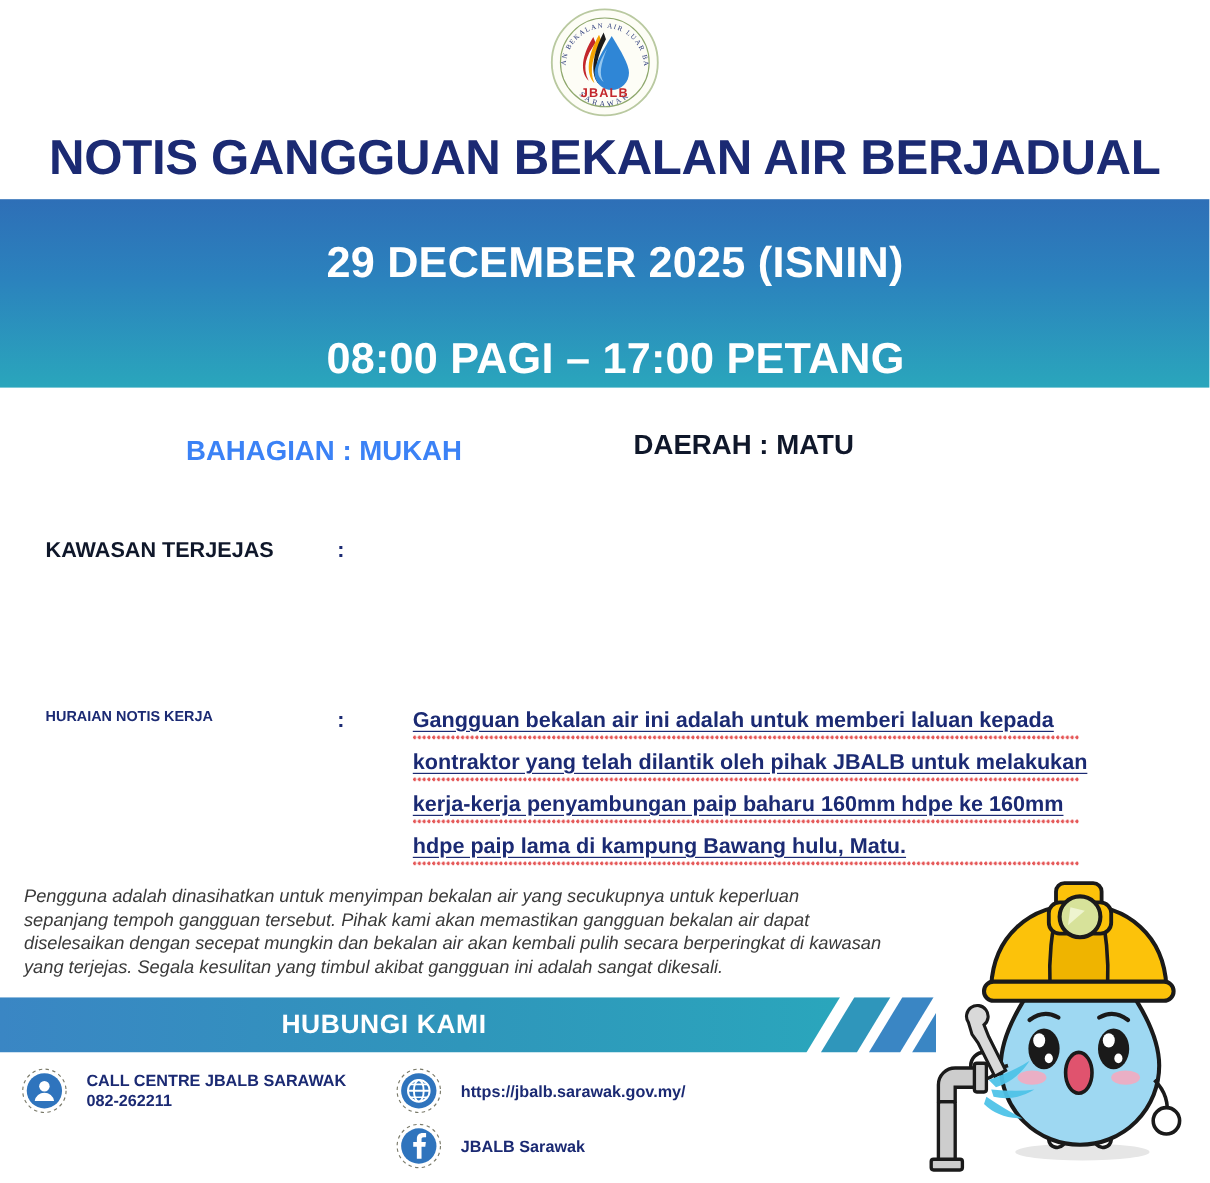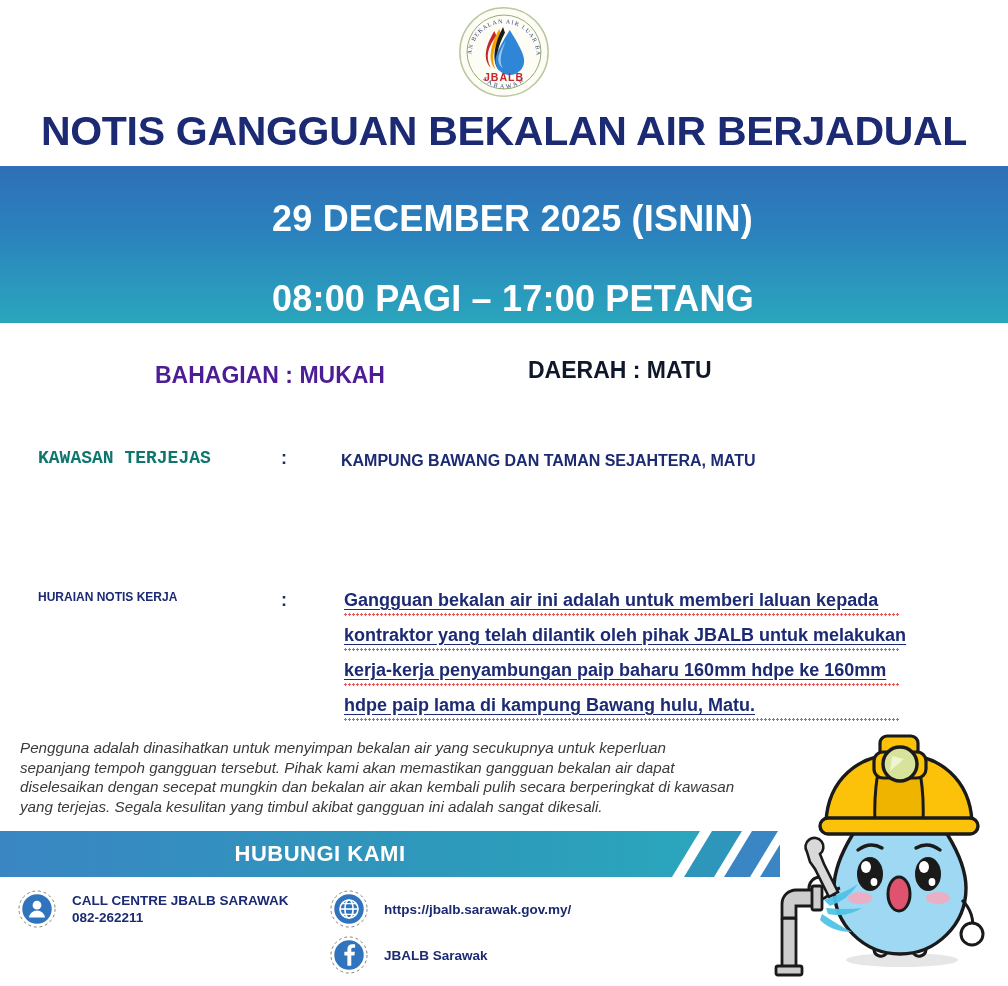--- a/index.html
+++ b/index.html
@@ -28,25 +28,25 @@
   .date-banner {
     position: absolute; left: 0; top: 166px; width: 1008px; height: 157px;
     background: linear-gradient(180deg, #2e6fb7 0%, #2b82bd 42%, #2aa6bc 100%);
     display: flex; flex-direction: column; justify-content: center;
     padding-left: 272px;
   }
   .date-line { color: #ffffff; font-weight: bold; font-size: 36px; line-height: 1.42; letter-spacing: 0.2px; white-space: nowrap; margin-top: 28px; }
 
   
   .region-row { position: absolute; top: 362px; left: 0; width: 1008px; }
-  .region-bahagian { position: absolute; left: 155px; top: 0; font-size: 23px; font-weight: bold; color: #4c1d95; white-space: nowrap; }
+  .region-bahagian { position: absolute; left: 155px; top: 0; font-size: 23px; font-weight: bold; color: #3b82f6; white-space: nowrap; }
   .region-daerah  { position: absolute; left: 528px; top: -5px; font-size: 23px; font-weight: bold; color: #0f172a; white-space: nowrap; }
 
   
-  .kawasan-label { position: absolute; left: 38px; top: 448px; font-size: 18px; font-weight: bold; color: #0f766e; white-space: nowrap; font-family: Liberation Mono, monospace; }
+  .kawasan-label { position: absolute; left: 38px; top: 448px; font-size: 18px; font-weight: bold; color: #0f172a; white-space: nowrap; }
   .kawasan-colon { position: absolute; left: 281px; top: 448px; font-size: 18px; font-weight: bold; color: #1b2a73; }
   .kawasan-value { position: absolute; left: 341px; top: 452px; font-size: 16px; font-weight: bold; color: #1b2a73; white-space: nowrap; }
 
   
   .huraian-label { position: absolute; left: 38px; top: 590px; font-size: 12px; font-weight: bold; color: #1b2a73; white-space: nowrap; }
   .huraian-colon { position: absolute; left: 281px; top: 590px; font-size: 18px; font-weight: bold; color: #1b2a73; }
   .huraian-body  { position: absolute; left: 344px; top: 583px; width: 560px; }
   .huraian-body .hline {
     font-size: 18px; font-weight: bold; color: #1b2a73;
     line-height: 35px; white-space: nowrap;
@@ -124,21 +124,20 @@
     <div class="date-line">08:00 PAGI – 17:00 PETANG</div>
   </div>
 
   <div class="region-row">
     <div class="region-bahagian">BAHAGIAN : MUKAH</div>
     <div class="region-daerah">DAERAH : MATU</div>
   </div>
 
   <div class="kawasan-label">KAWASAN TERJEJAS</div>
   <div class="kawasan-colon">:</div>
-  <div class="kawasan-value">KAMPUNG BAWANG DAN TAMAN SEJAHTERA, MATU</div>
 
   <div class="huraian-label">HURAIAN NOTIS KERJA</div>
   <div class="huraian-colon">:</div>
   <div class="huraian-body">
     <div class="hline">Gangguan bekalan air ini adalah untuk memberi laluan kepada</div>
     <div class="hline">kontraktor yang telah dilantik oleh pihak JBALB untuk melakukan</div>
     <div class="hline">kerja-kerja penyambungan paip baharu 160mm hdpe ke 160mm</div>
     <div class="hline">hdpe  paip lama di kampung Bawang hulu, Matu.</div>
   </div>
 

